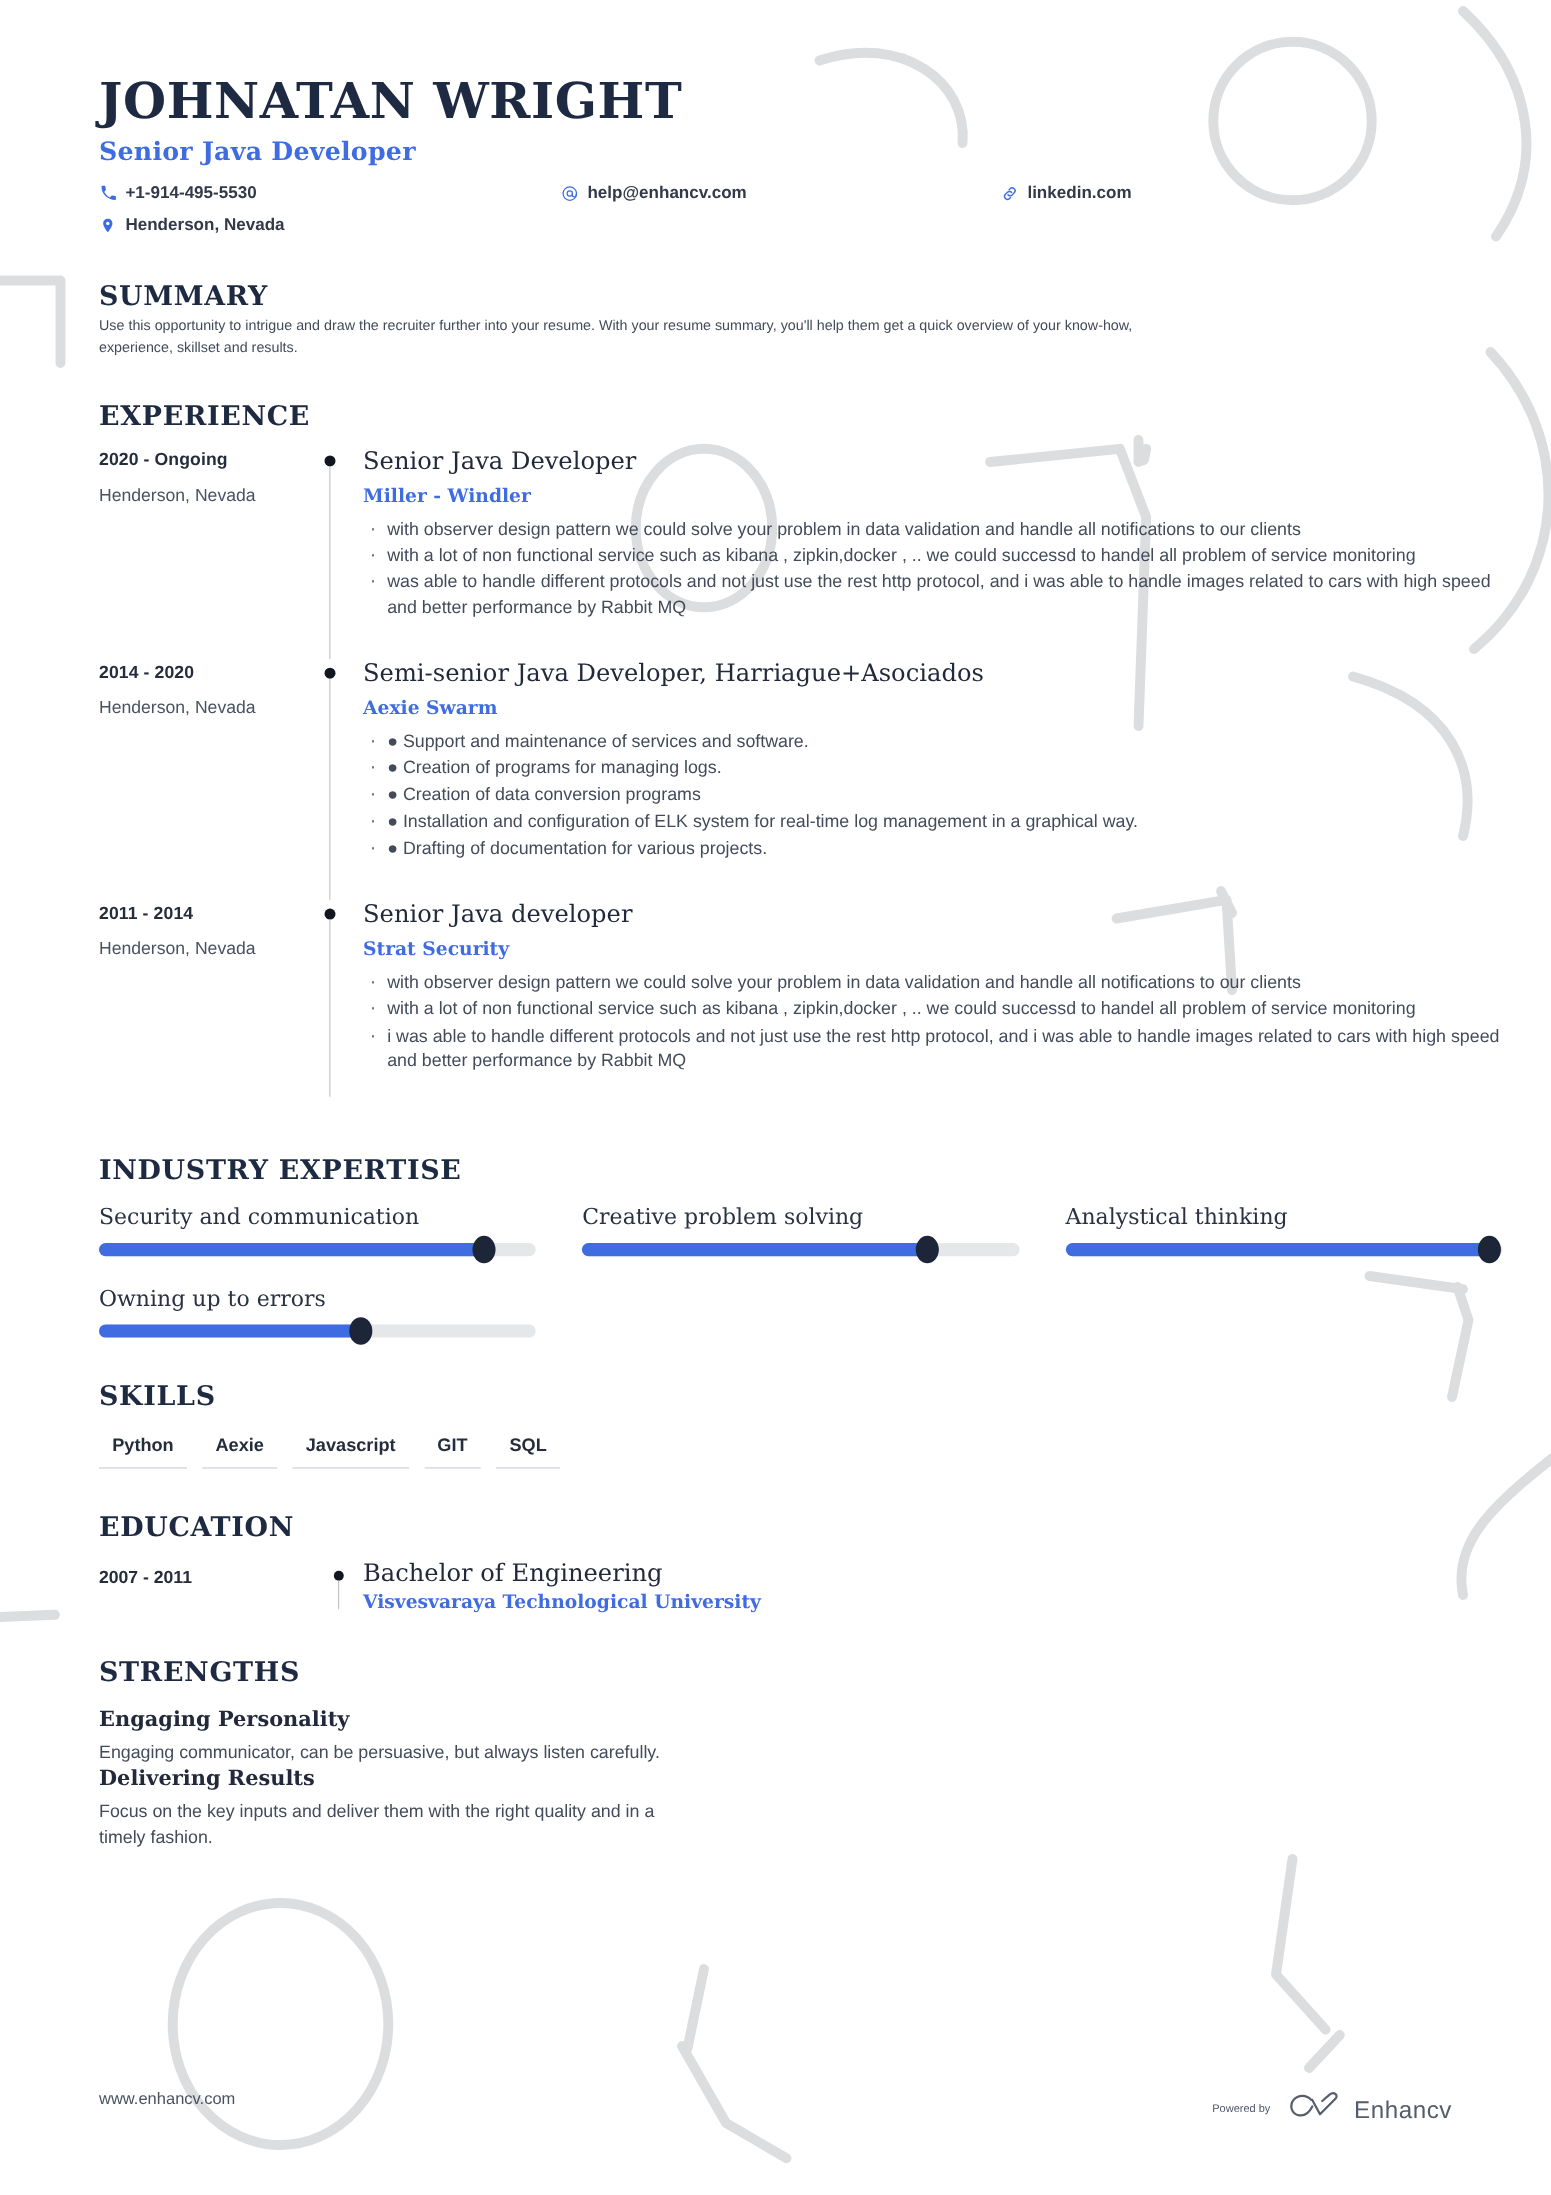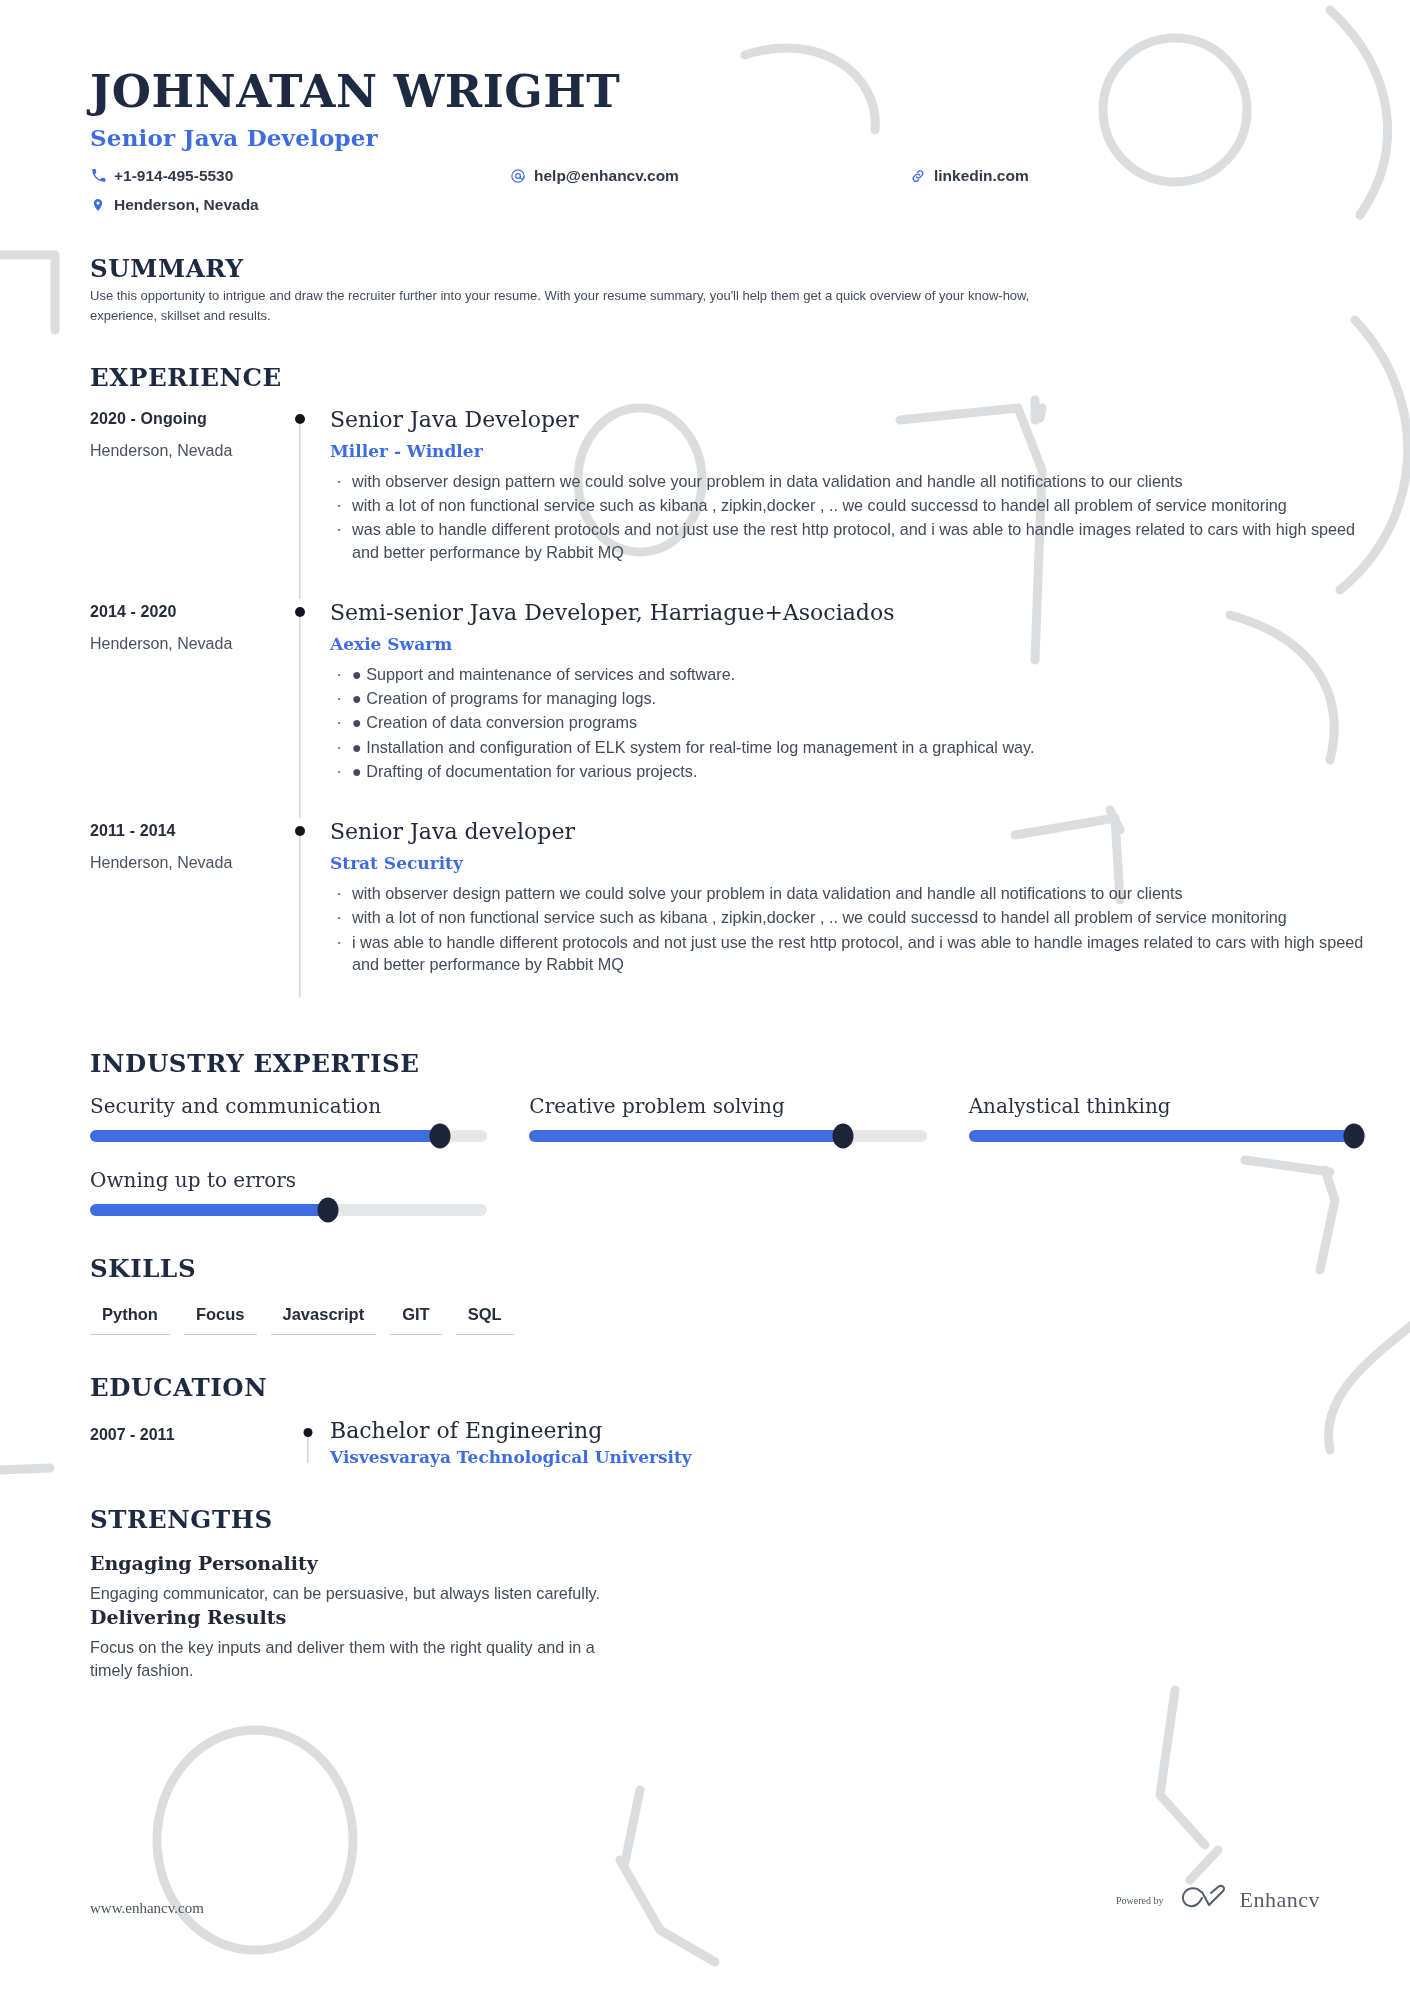--- a/index.html
+++ b/index.html
@@ -288,26 +288,25 @@
     line-height: 1.45;
     color: #434b5a;
     max-width: 540px;
   }
 
   
   .footer {
     position: absolute;
     left: 90px;
     right: 90px;
-    bottom: 78px;
+    bottom: 60px;
     display: flex;
-    align-items: flex-end;
+    align-items: flex-start;
     justify-content: space-between;
     z-index: 3;
-    font-family: Liberation Serif, serif;
   }
   .footer-url {
     font-size: 15px;
     color: #4a5262;
   }
   .powered {
     display: flex;
     align-items: center;
     gap: 14px;
   }
@@ -503,21 +502,21 @@
        <span class="knob" style="left:60%"></span>
      </div>
         </div>
       </div>
   </section>
 
   <section class="section">
     <h2 class="section-title">SKILLS</h2>
     <div class="skills-row" id="skills-row">
         <span class="skill-tag">Python</span>
-        <span class="skill-tag">Focus</span>
+        <span class="skill-tag">Aexie</span>
         <span class="skill-tag">Javascript</span>
         <span class="skill-tag">GIT</span>
         <span class="skill-tag">SQL</span>
       </div>
   </section>
 
   <section class="section">
     <h2 class="section-title">EDUCATION</h2>
     <div id="edu-list">
         <div class="edu-row">

